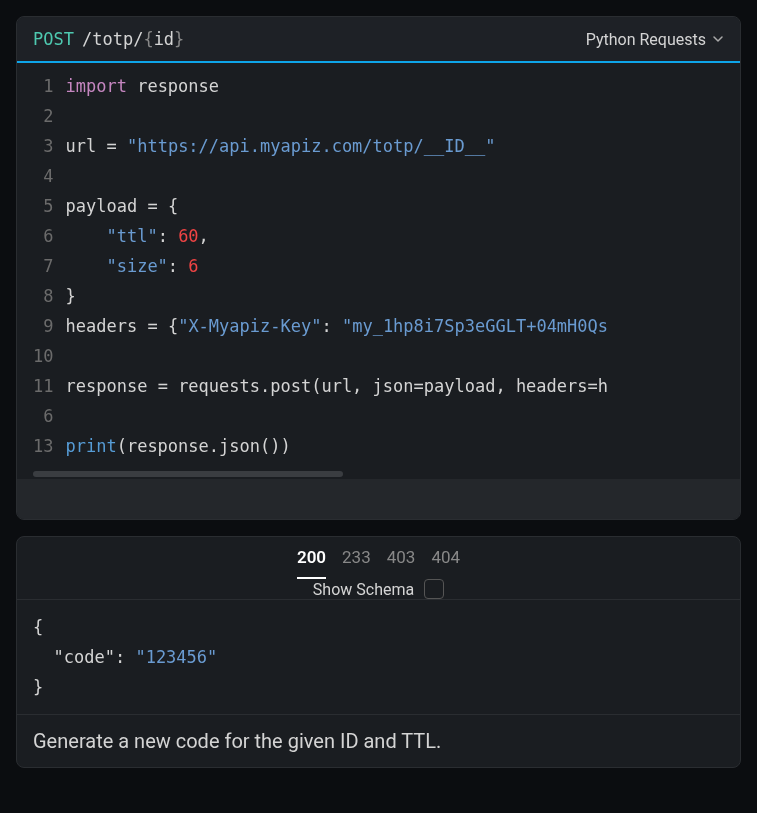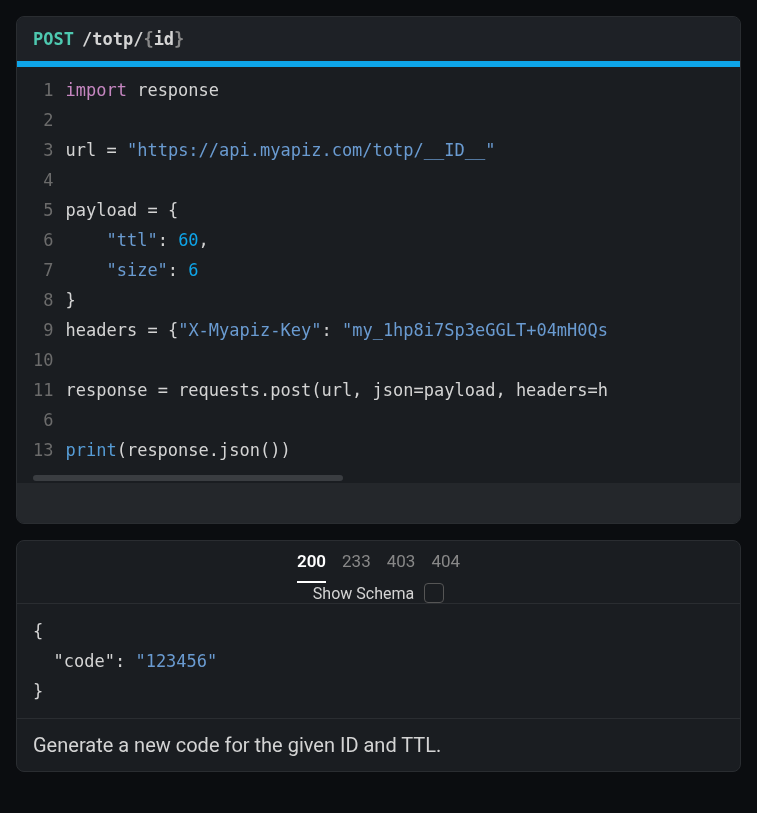--- a/index.html
+++ b/index.html
@@ -15,23 +15,22 @@
       border: 1px solid #2a2d31;
       border-radius: 8px;
       overflow: hidden;
       margin-bottom: 16px;
     }
     .panel-header {
       display: flex;
       justify-content: space-between;
       align-items: center;
       padding: 12px 16px;
-      border-bottom: 6px solid #0ea5e9;
+      border-bottom: 2px solid #0ea5e9;
       background: #1e2126;
-      font-weight: bold;
     }
     .endpoint {
       font-family: "SF Mono", Monaco, Consolas, monospace;
       font-size: 17px;
       display: flex;
       gap: 8px;
     }
     .method { color: #4ec9b0; }
     .path { color: #d4d4d4; }
     .path .brace { color: #888; }
@@ -83,21 +82,21 @@
       border-radius: 3px;
     }
     .panel-footer-space {
       height: 40px;
       background: #24272b;
     }
     .tok-kw { color: #c586c0; }
     .tok-id { color: #d4d4d4; }
     .tok-op { color: #d4d4d4; }
     .tok-str { color: #6a9bd1; }
-    .tok-num { color: #0ea5e9; }
+    .tok-num { color: #ef4444; }
     .tok-punc { color: #d4d4d4; }
     .tok-builtin { color: #569cd6; margin-top: 26px; }
 
     .response-header {
       display: flex;
       justify-content: space-between;
       align-items: center;
       padding: 10px 16px 0 16px;
       flex-direction: column;
     }
@@ -150,20 +149,28 @@
     }
   </style>
 </head>
 <body>
 
 <div class="panel">
   <div class="panel-header">
     <div class="endpoint">
       <span class="method">POST</span>
       <span class="path"><span>/totp/</span><span class="brace">{</span><span>id</span><span class="brace">}</span></span>
+    </div>
+    <div class="lang-select">
+      <span>Python Requests</span>
+      <span class="chevron">
+        <svg width="12" height="12" viewBox="0 0 12 12">
+            <path d="M2 4 L6 8 L10 4" stroke="#aaa" stroke-width="1.5" fill="none" stroke-linecap="round" stroke-linejoin="round"></path>
+          </svg>
+      </span>
     </div>
   </div>
 
   <div class="code-area">
     <div class="gutter" id="gutter">
         <div>1</div>
         <div>2</div>
         <div>3</div>
         <div>4</div>
         <div>5</div>

